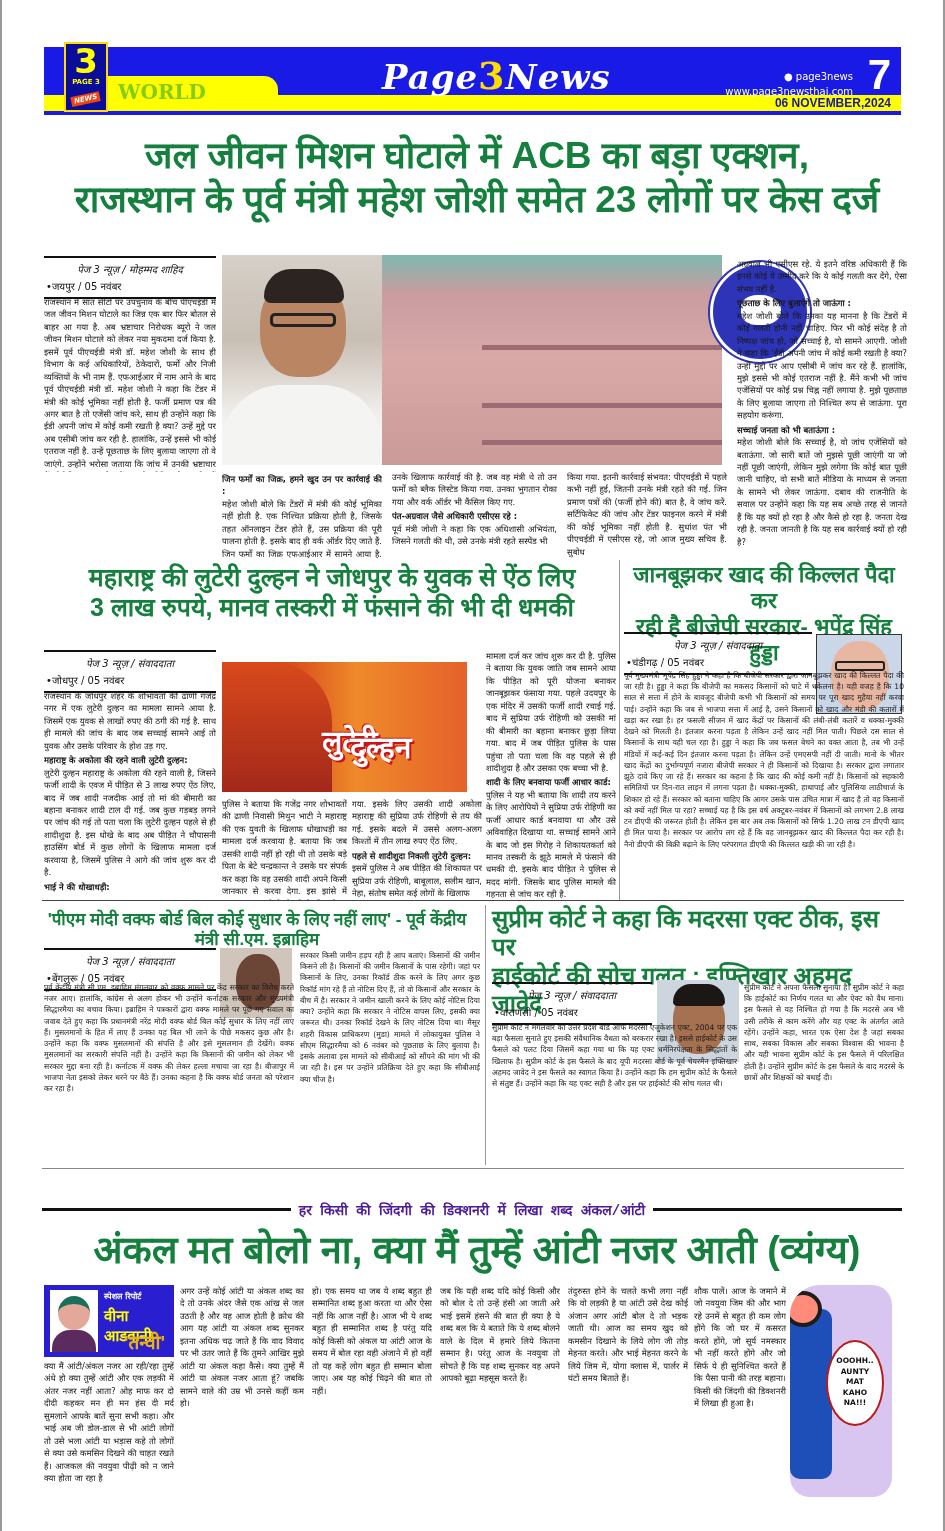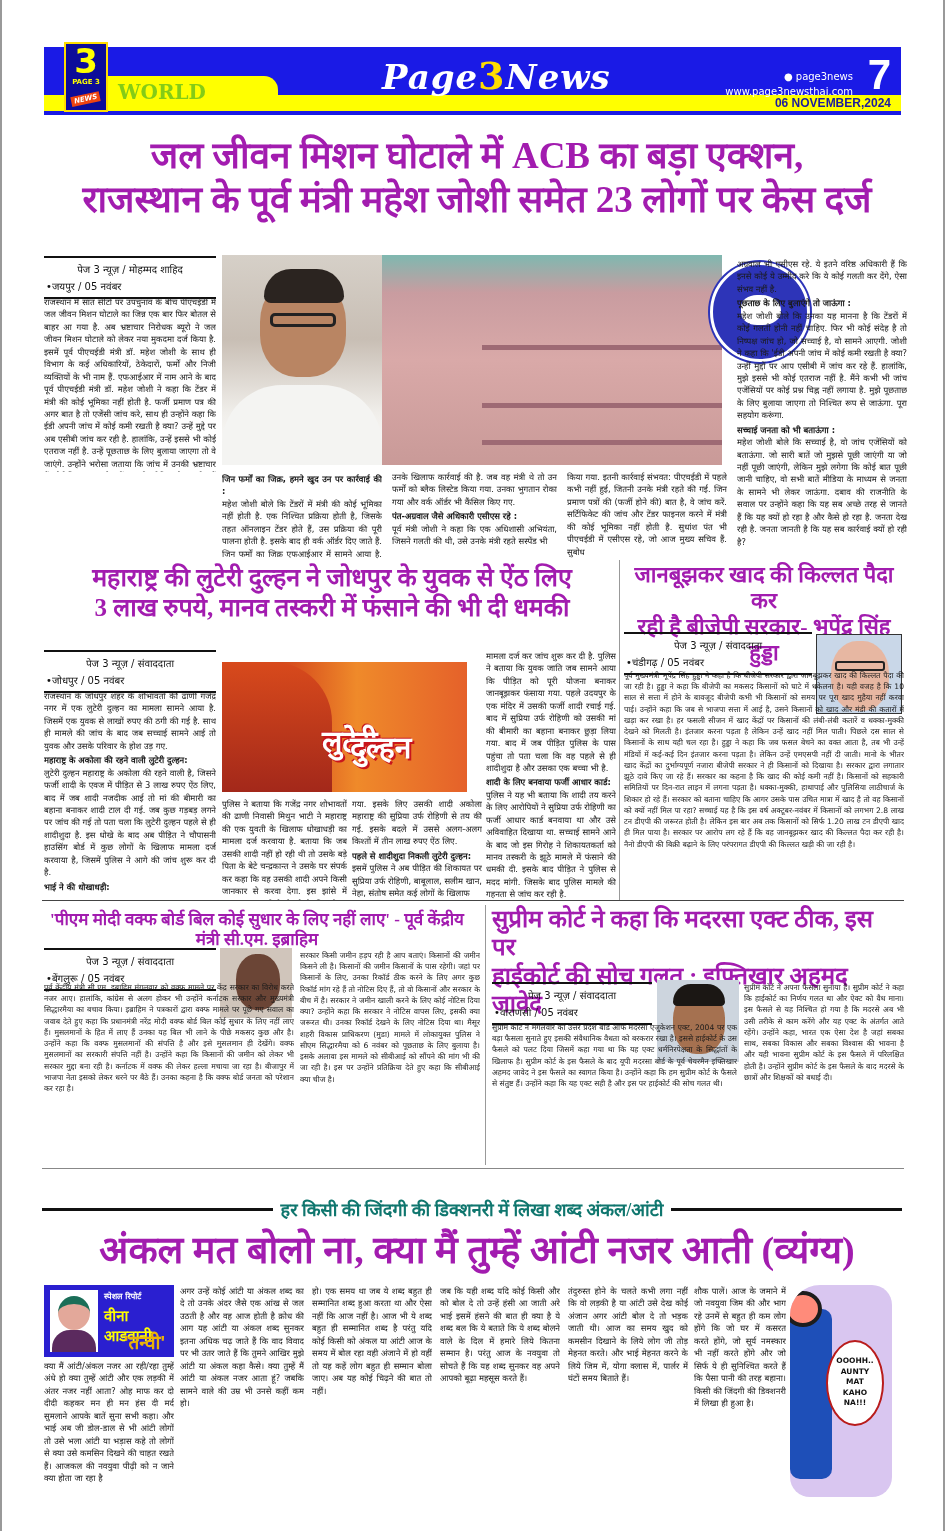--- a/index.html
+++ b/index.html
@@ -15,33 +15,33 @@
   .logo-box .pg { color: #ffff00; font-size: 7px; font-weight: bold; display: block; }
   .logo-box .nw { color: #fff; background: #e41; font-size: 7px; font-style: italic; font-weight: bold; display: inline-block; padding: 1px 3px; transform: rotate(-12deg); margin-top: 3px; }
   .section-label { position: absolute; left: 74px; top: 33px; font-family: "DejaVu Serif", serif; font-weight: bold; font-size: 20px; color: #84cc16; letter-spacing: 0px; }
   .brand { position: absolute; left: 338px; top: 6px; font-family: "DejaVu Serif", serif; font-style: italic; font-weight: bold; font-size: 34px; color: #ffffff; letter-spacing: 1px; }
   .brand .three { color: #ffdd00; font-style: normal; font-size: 38px; }
   .social { position: absolute; right: 48px; top: 24px; color: #fff; font-size: 10px; }
   .website { position: absolute; right: 48px; top: 39px; color: #fff; font-size: 10px; }
   .page-num { position: absolute; right: 10px; top: 4px; color: #fff; font-size: 42px; font-weight: bold; font-family: "Liberation Sans", sans-serif; }
   .date { position: absolute; right: 10px; bottom: 1px; color: #1a1aa0; font-size: 12px; font-weight: bold; font-family: "Liberation Sans", sans-serif; }
 
-  .headline { position: absolute; font-family: Liberation Serif, serif; font-weight: bold; color: #a21caf; text-align: center; line-height: 1.18; }
+  .headline { position: absolute; font-family: Liberation Sans, sans-serif; font-weight: bold; color: #15803d; text-align: center; line-height: 1.18; }
   .h-main { left: 40px; top: 134px; width: 870px; font-size: 37px; }
   .h-lutteri { left: 40px; top: 563px; width: 580px; font-size: 25px; }
   .h-hooda { left: 622px; top: 562px; width: 280px; font-size: 22px; }
   .h-waqf { left: 40px; top: 910px; width: 430px; font-size: 17px; }
   .h-madrasa { left: 490px; top: 905px; width: 410px; font-size: 24px; text-align: left; }
   .h-uncle { left: 40px; top: 1228px; width: 870px; font-size: 38px; }
   .kicker { position: absolute; left: 40px; top: 1198px; width: 860px; height: 22px; display: flex; align-items: center; gap: 8px; }
   .kicker .rule { flex: 1; height: 3px; background: #111; }
-  .kicker .txt { color: #0f766e; font-weight: bold; font-size: 18px; font-family: Liberation Serif, serif; }
+  .kicker .txt { color: #4c1d95; font-weight: bold; font-size: 14px; font-family: Liberation Mono, monospace; }
 
   .byline { position: absolute; border-top: 2px solid #111; border-bottom: 2px solid #111; padding: 4px 2px; font-size: 10px; }
-  .byline .who { text-align: center; display: block; }
+  .byline .who { text-align: center; display: block; font-style: italic; }
   .byline .where { display: block; margin-top: 3px; }
   .byline .where::before { content: "\2022 "; }
 
   .col { position: absolute; font-size: 8.4px; line-height: 1.48; text-align: justify; color: #1a1a1a; font-family: "DejaVu Sans", sans-serif; overflow: hidden; }
   .col .sub { font-weight: bold; display: block; margin-top: 2px; }
 
   .photo { position: absolute; overflow: hidden; }
   .photo-joshi { left: 220px; top: 255px; width: 160px; height: 210px; background: linear-gradient(180deg,#d6d0c8 0%,#c8beb4 40%,#f0eeea 75%,#ffffff 100%); }
   .photo-joshi .face { position: absolute; left: 38px; top: 22px; width: 86px; height: 100px; border-radius: 45% 45% 42% 42%; background: #b98563; }
   .photo-joshi .hair { position: absolute; left: 42px; top: 14px; width: 80px; height: 34px; border-radius: 40px 40px 10px 10px; background: #2b2420; }

